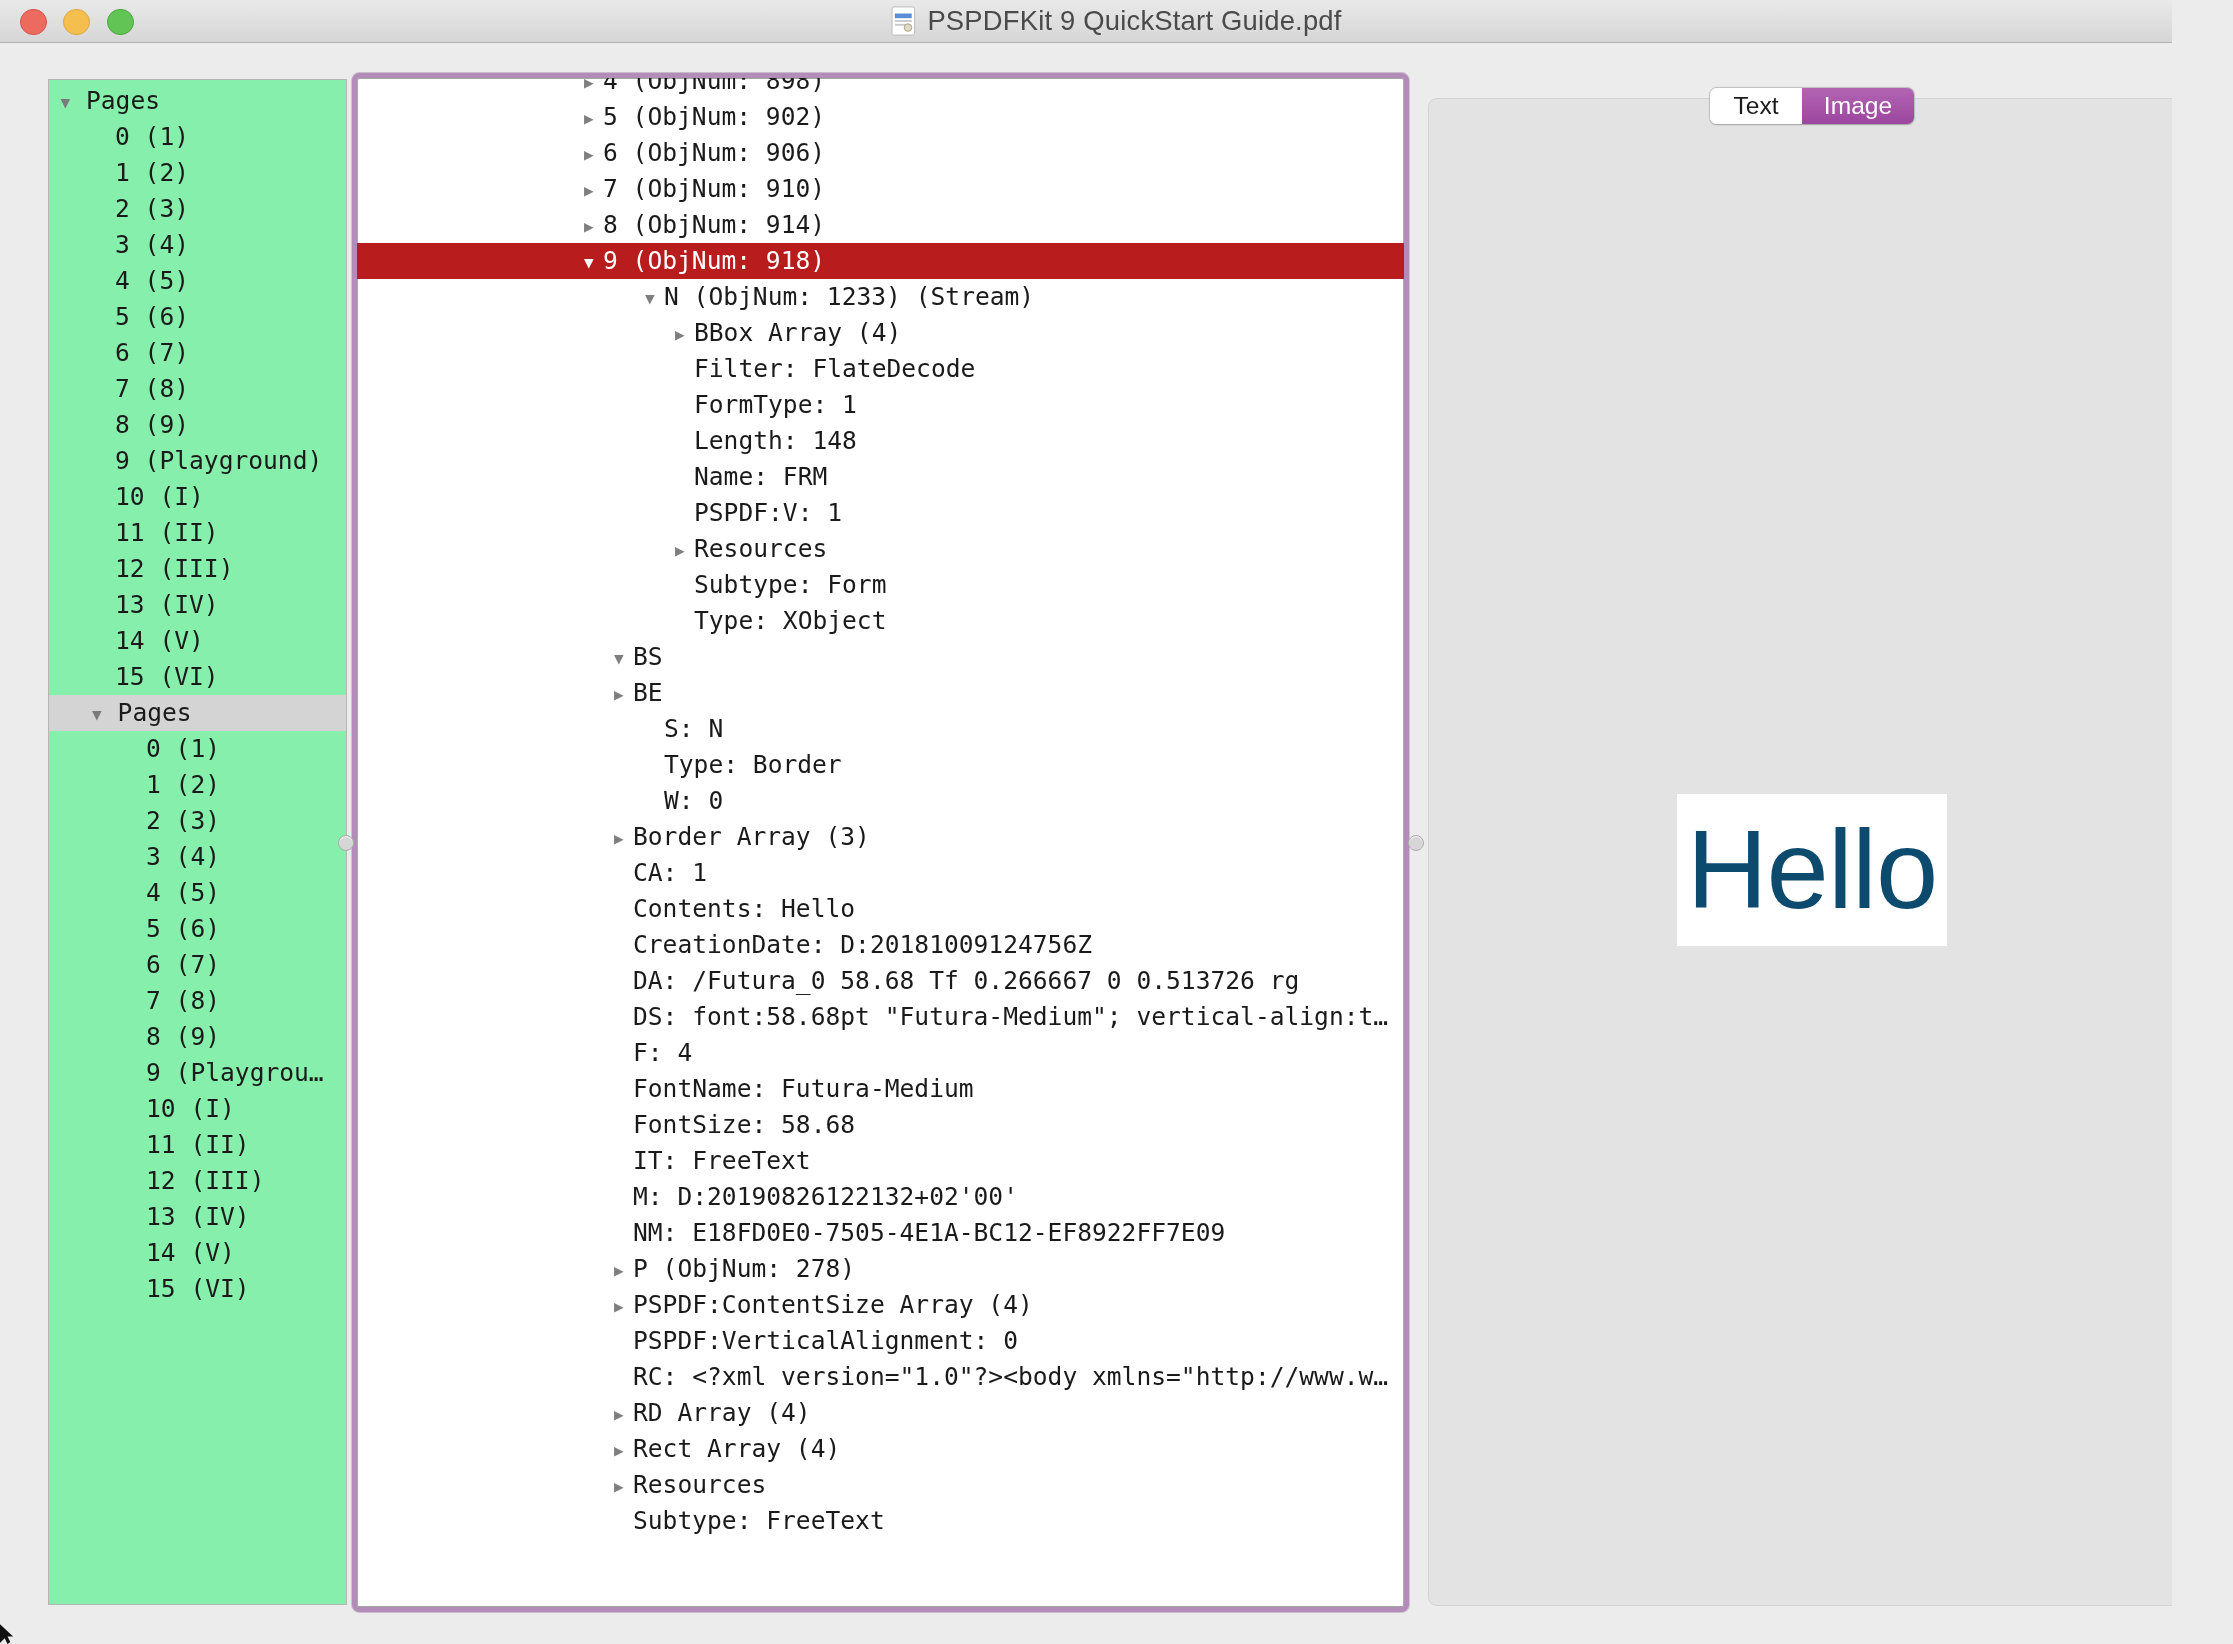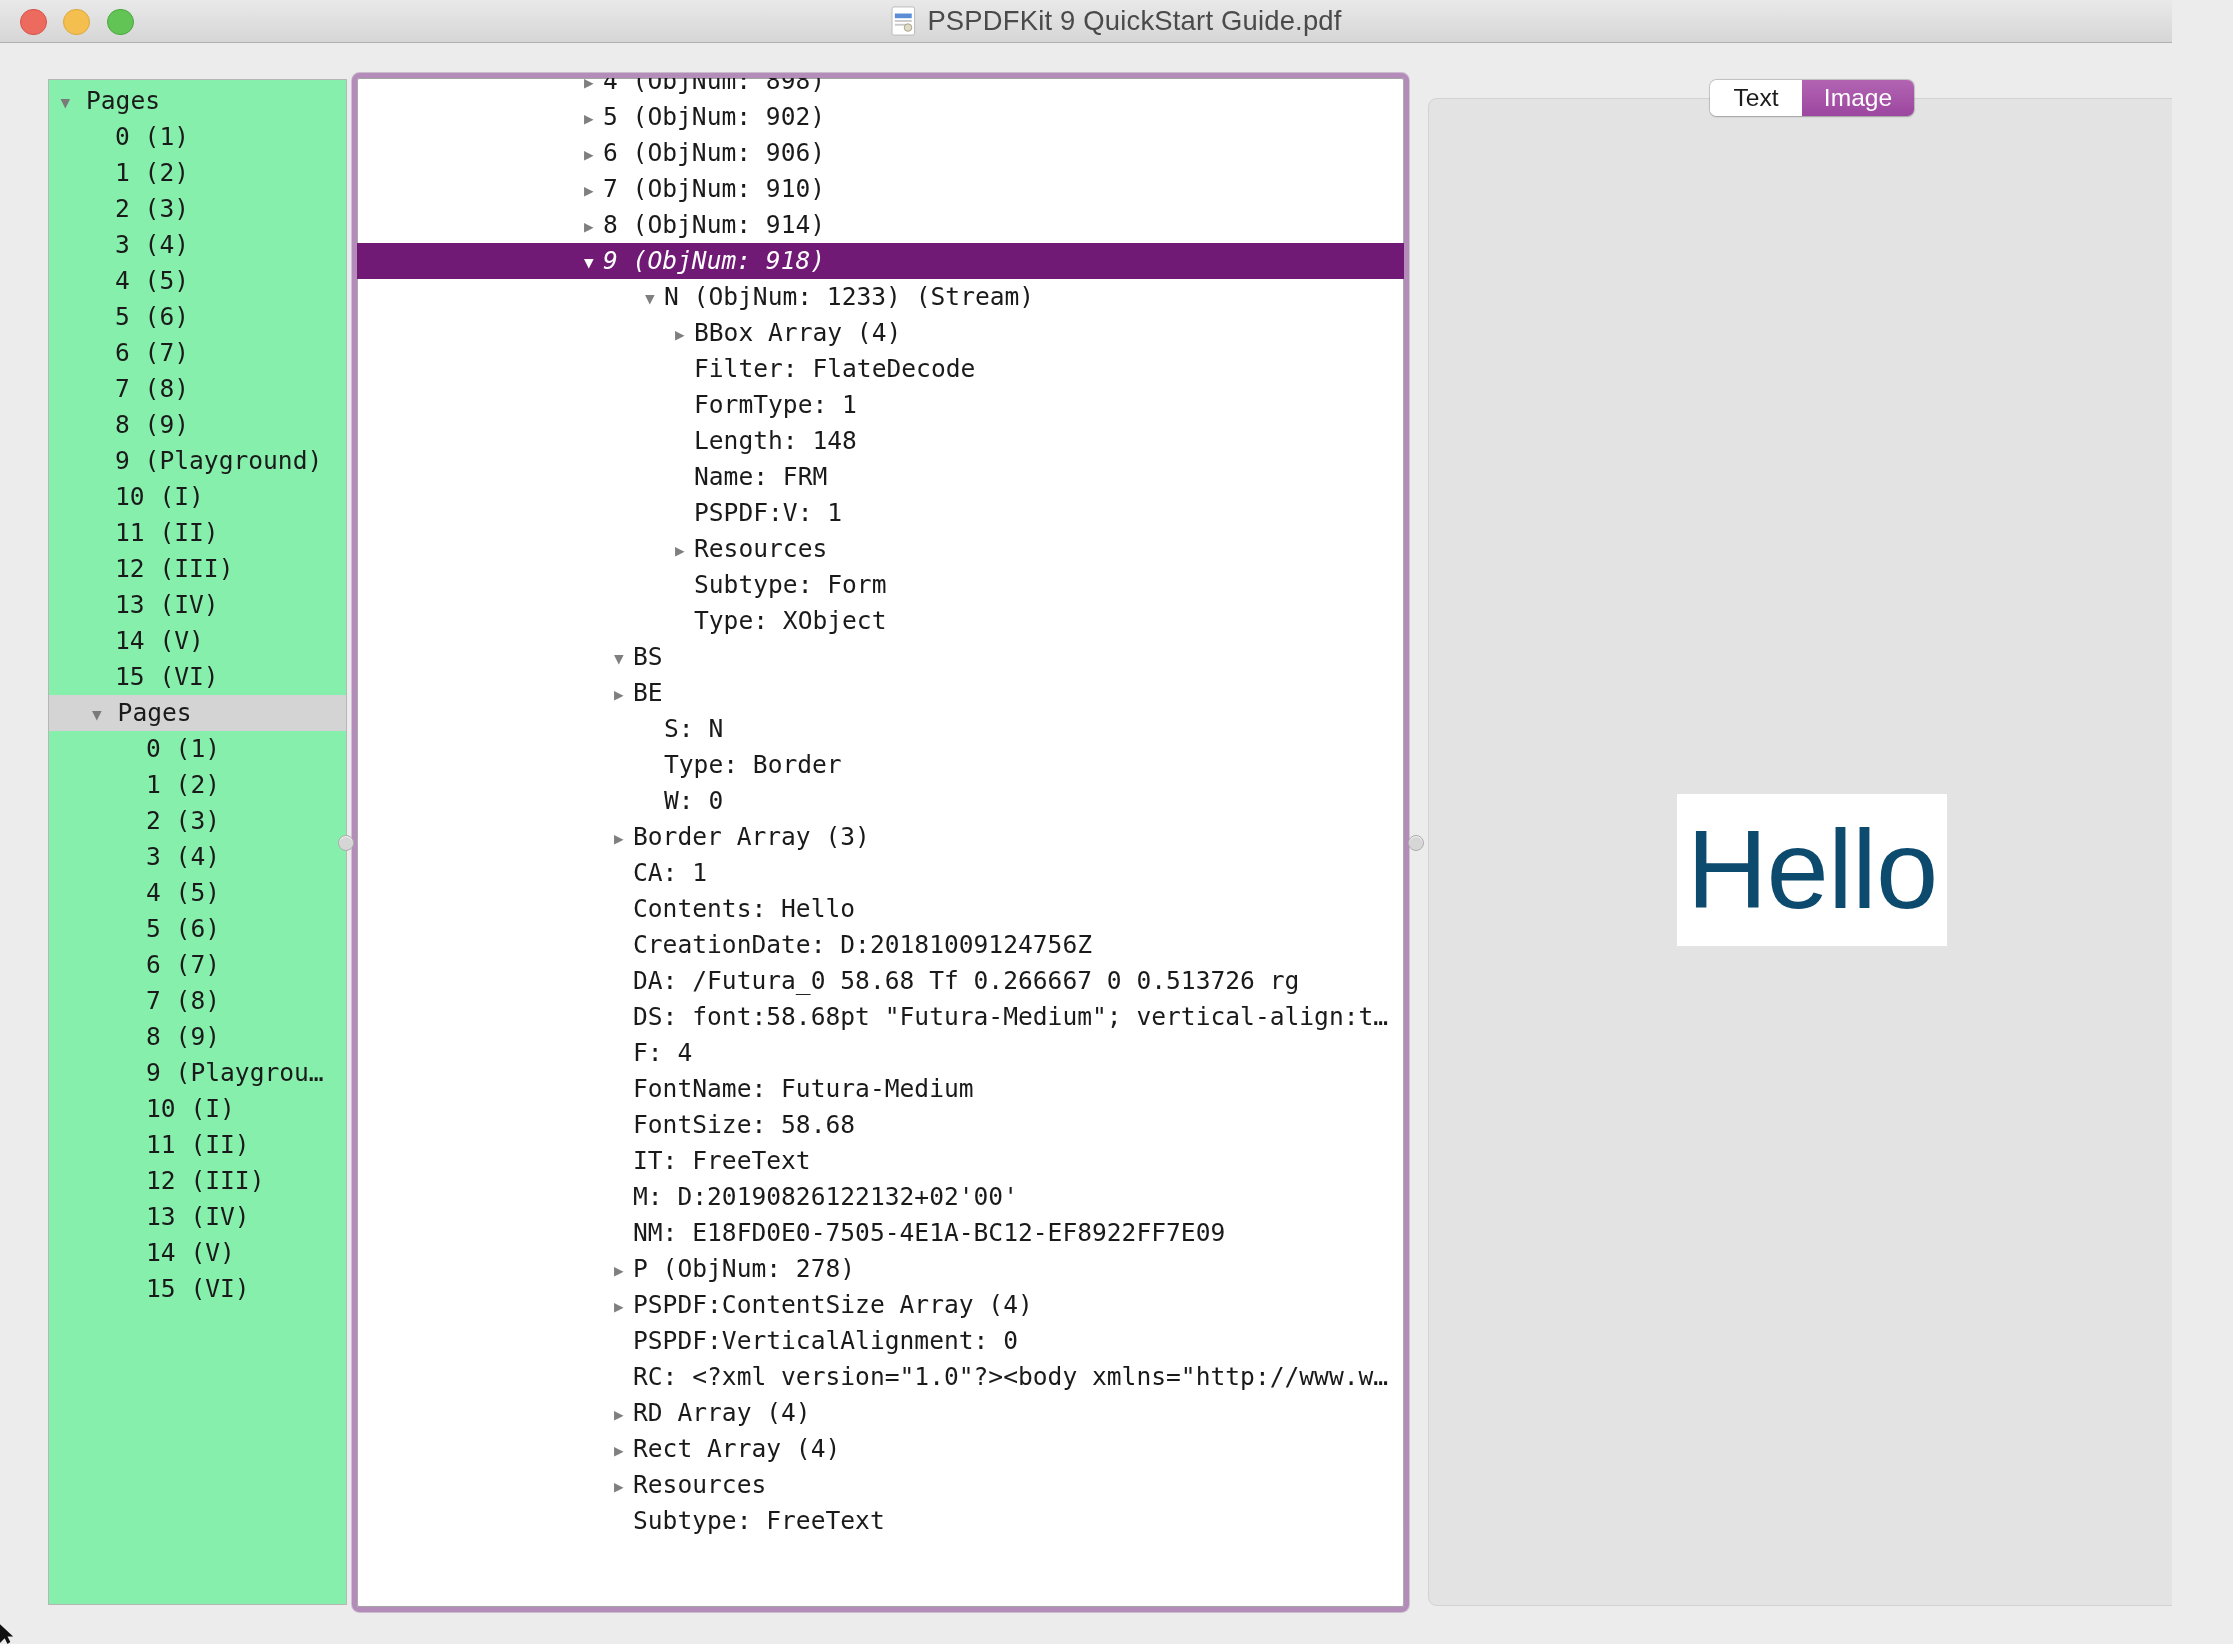--- a/index.html
+++ b/index.html
@@ -34,33 +34,33 @@
   .outline{position:absolute;left:352px;top:73px;width:1057px;height:1539px;box-sizing:border-box;
     border:5.7px solid #b48cba;border-radius:7.6px;background:#ffffff;
     box-shadow:0 0 0 0.9px rgba(140,100,150,.35), inset 0 0 0 0.9px #a3a3a3;overflow:hidden;}
   .outline-rows{margin-top:-15px;font-family:"DejaVu Sans Mono",monospace;font-size:24.6px;color:#1a1a1a;}
   .orow{height:36px;line-height:36px;white-space:nowrap;overflow:hidden;}
   .orow .disc{display:inline-block;width:19px;font-size:16px;color:#7f7f7f;vertical-align:0.9px;}
   .orow.l1{padding-left:227px;}
   .orow.l2{padding-left:257px;}
   .orow.l3{padding-left:288px;}
   .orow.l4{padding-left:318px;}
-  .orow.sel{background:#701a75;color:#ffffff;font-style:italic;}
+  .orow.sel{background:#b91c1c;color:#ffffff;}
   .orow.sel .disc{color:#ffffff;}
 
   
   .split-handle{position:absolute;width:14px;height:14px;border-radius:50%;
     background:#d6d6d6;border:0.9px solid #adadad;box-shadow:inset 0 0.9px 0.9px rgba(255,255,255,.8);}
   .handle-left{left:338px;top:835px;}
   .handle-right{left:1408px;top:835px;}
 
   
   .preview{position:absolute;left:1428px;top:98px;width:774px;height:1508px;
     background:#e3e3e3;border:0.9px solid #d2d2d2;border-radius:8.5px;box-sizing:border-box;}
-  .segmented{position:absolute;left:1710px;top:80px;height:36px;display:flex;
+  .segmented{position:absolute;left:1710px;top:88px;height:36px;display:flex;
     border-radius:6.6px;box-shadow:0 0 0 0.9px rgba(0,0,0,.14),0 0.9px 1.9px rgba(0,0,0,.18);
     overflow:hidden;font-size:24.6px;}
   .seg{display:flex;align-items:center;justify-content:center;height:36px;cursor:default;}
   .seg-text{width:92px;background:#ffffff;color:#1c1c1c;}
   .seg-image{width:112px;background:linear-gradient(#b264b2,#9c46a0);color:#ffffff;}
   .hello-box{position:absolute;left:1677px;top:794px;width:270px;height:152px;background:#ffffff;
     display:flex;align-items:center;justify-content:center;}
   .hello-text{font-family:"Liberation Sans",sans-serif;font-weight:500;font-size:112px;
     color:#0c4a6e;letter-spacing:-0.9px;line-height:1;}
 

